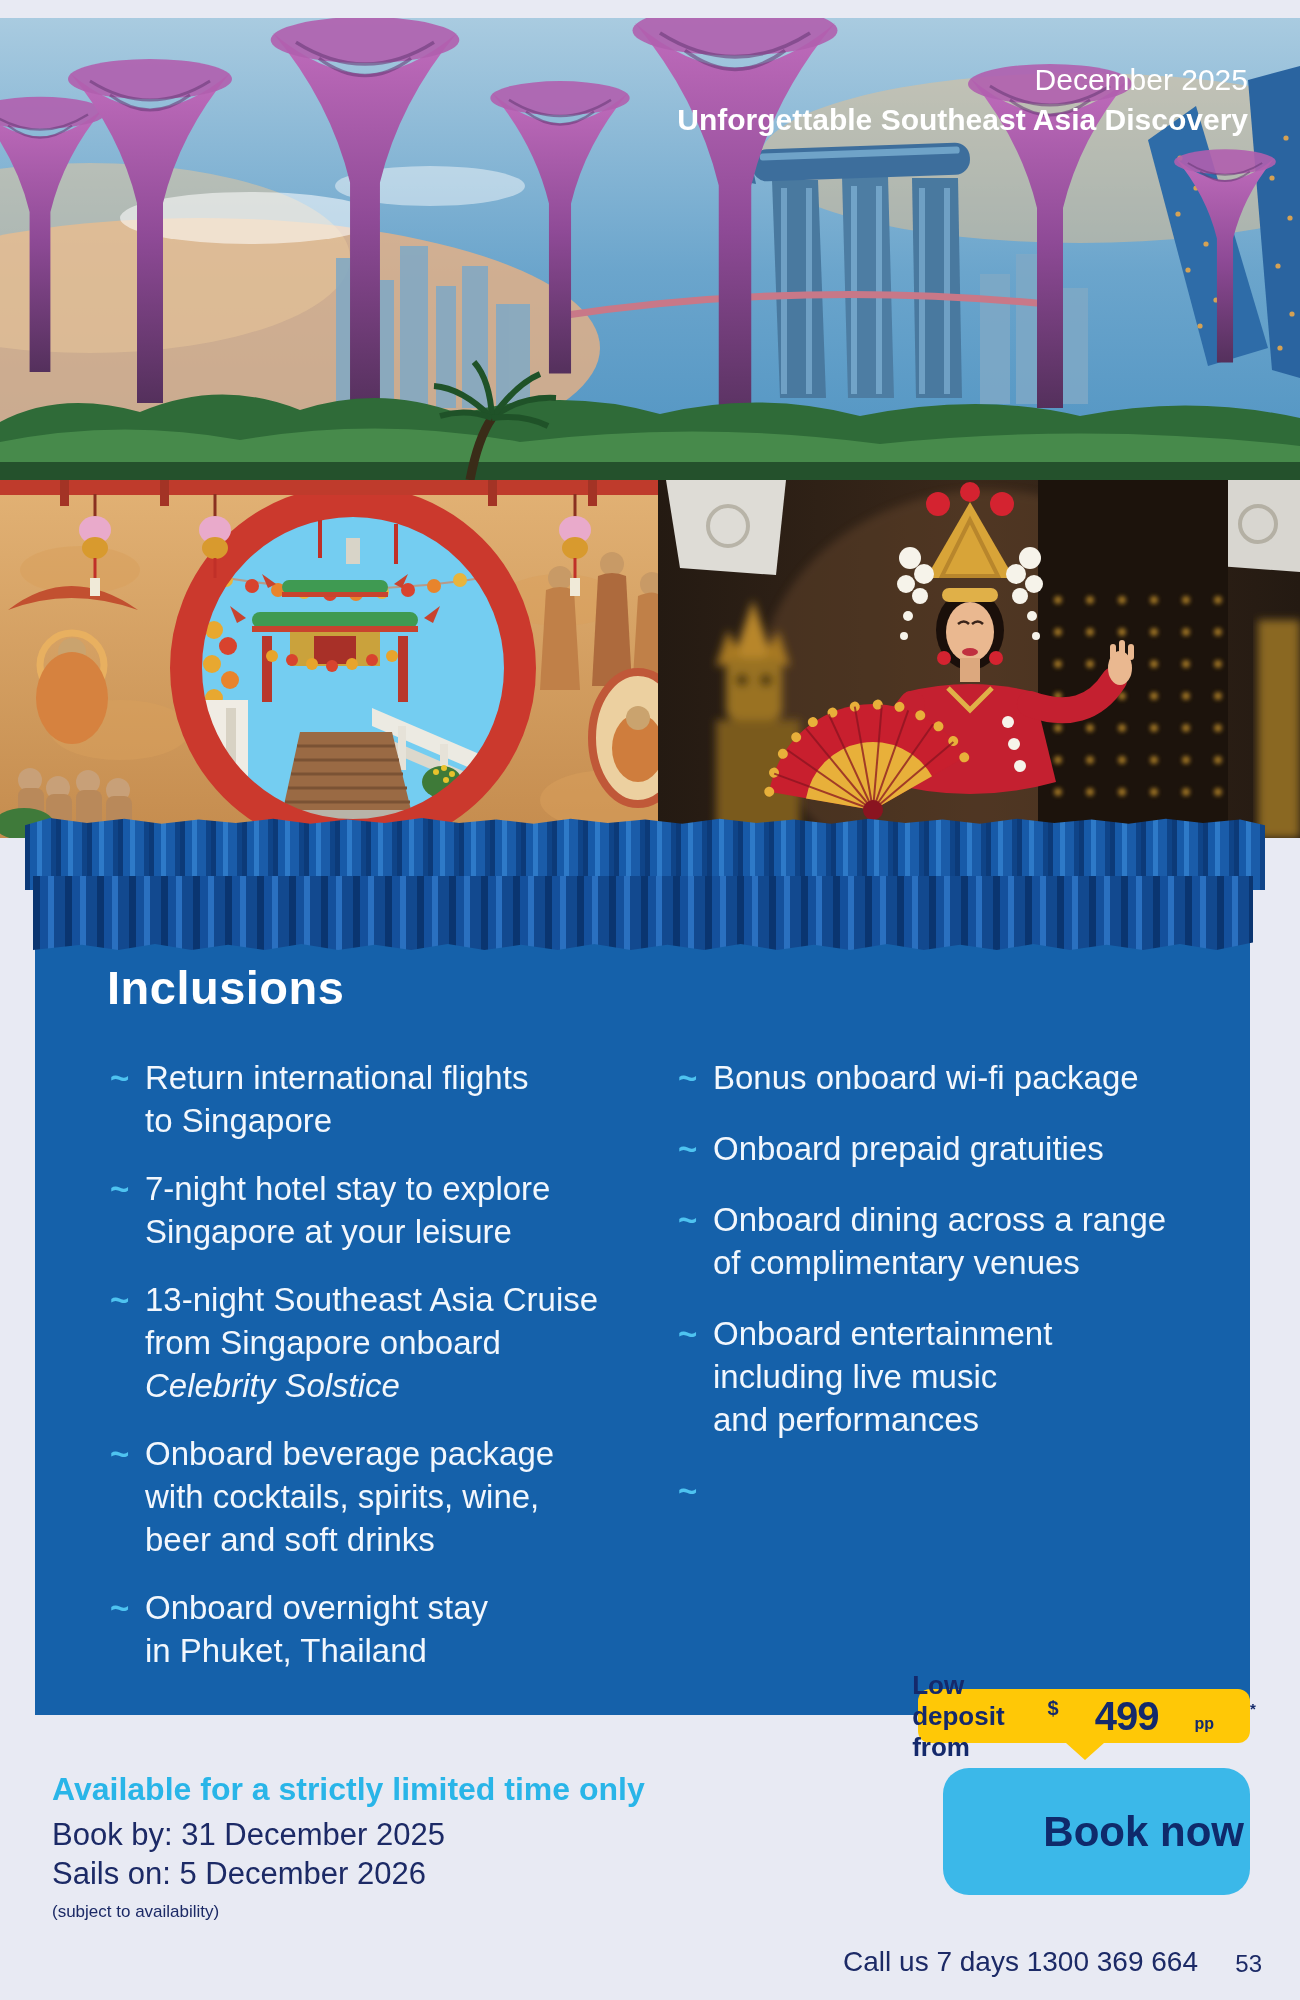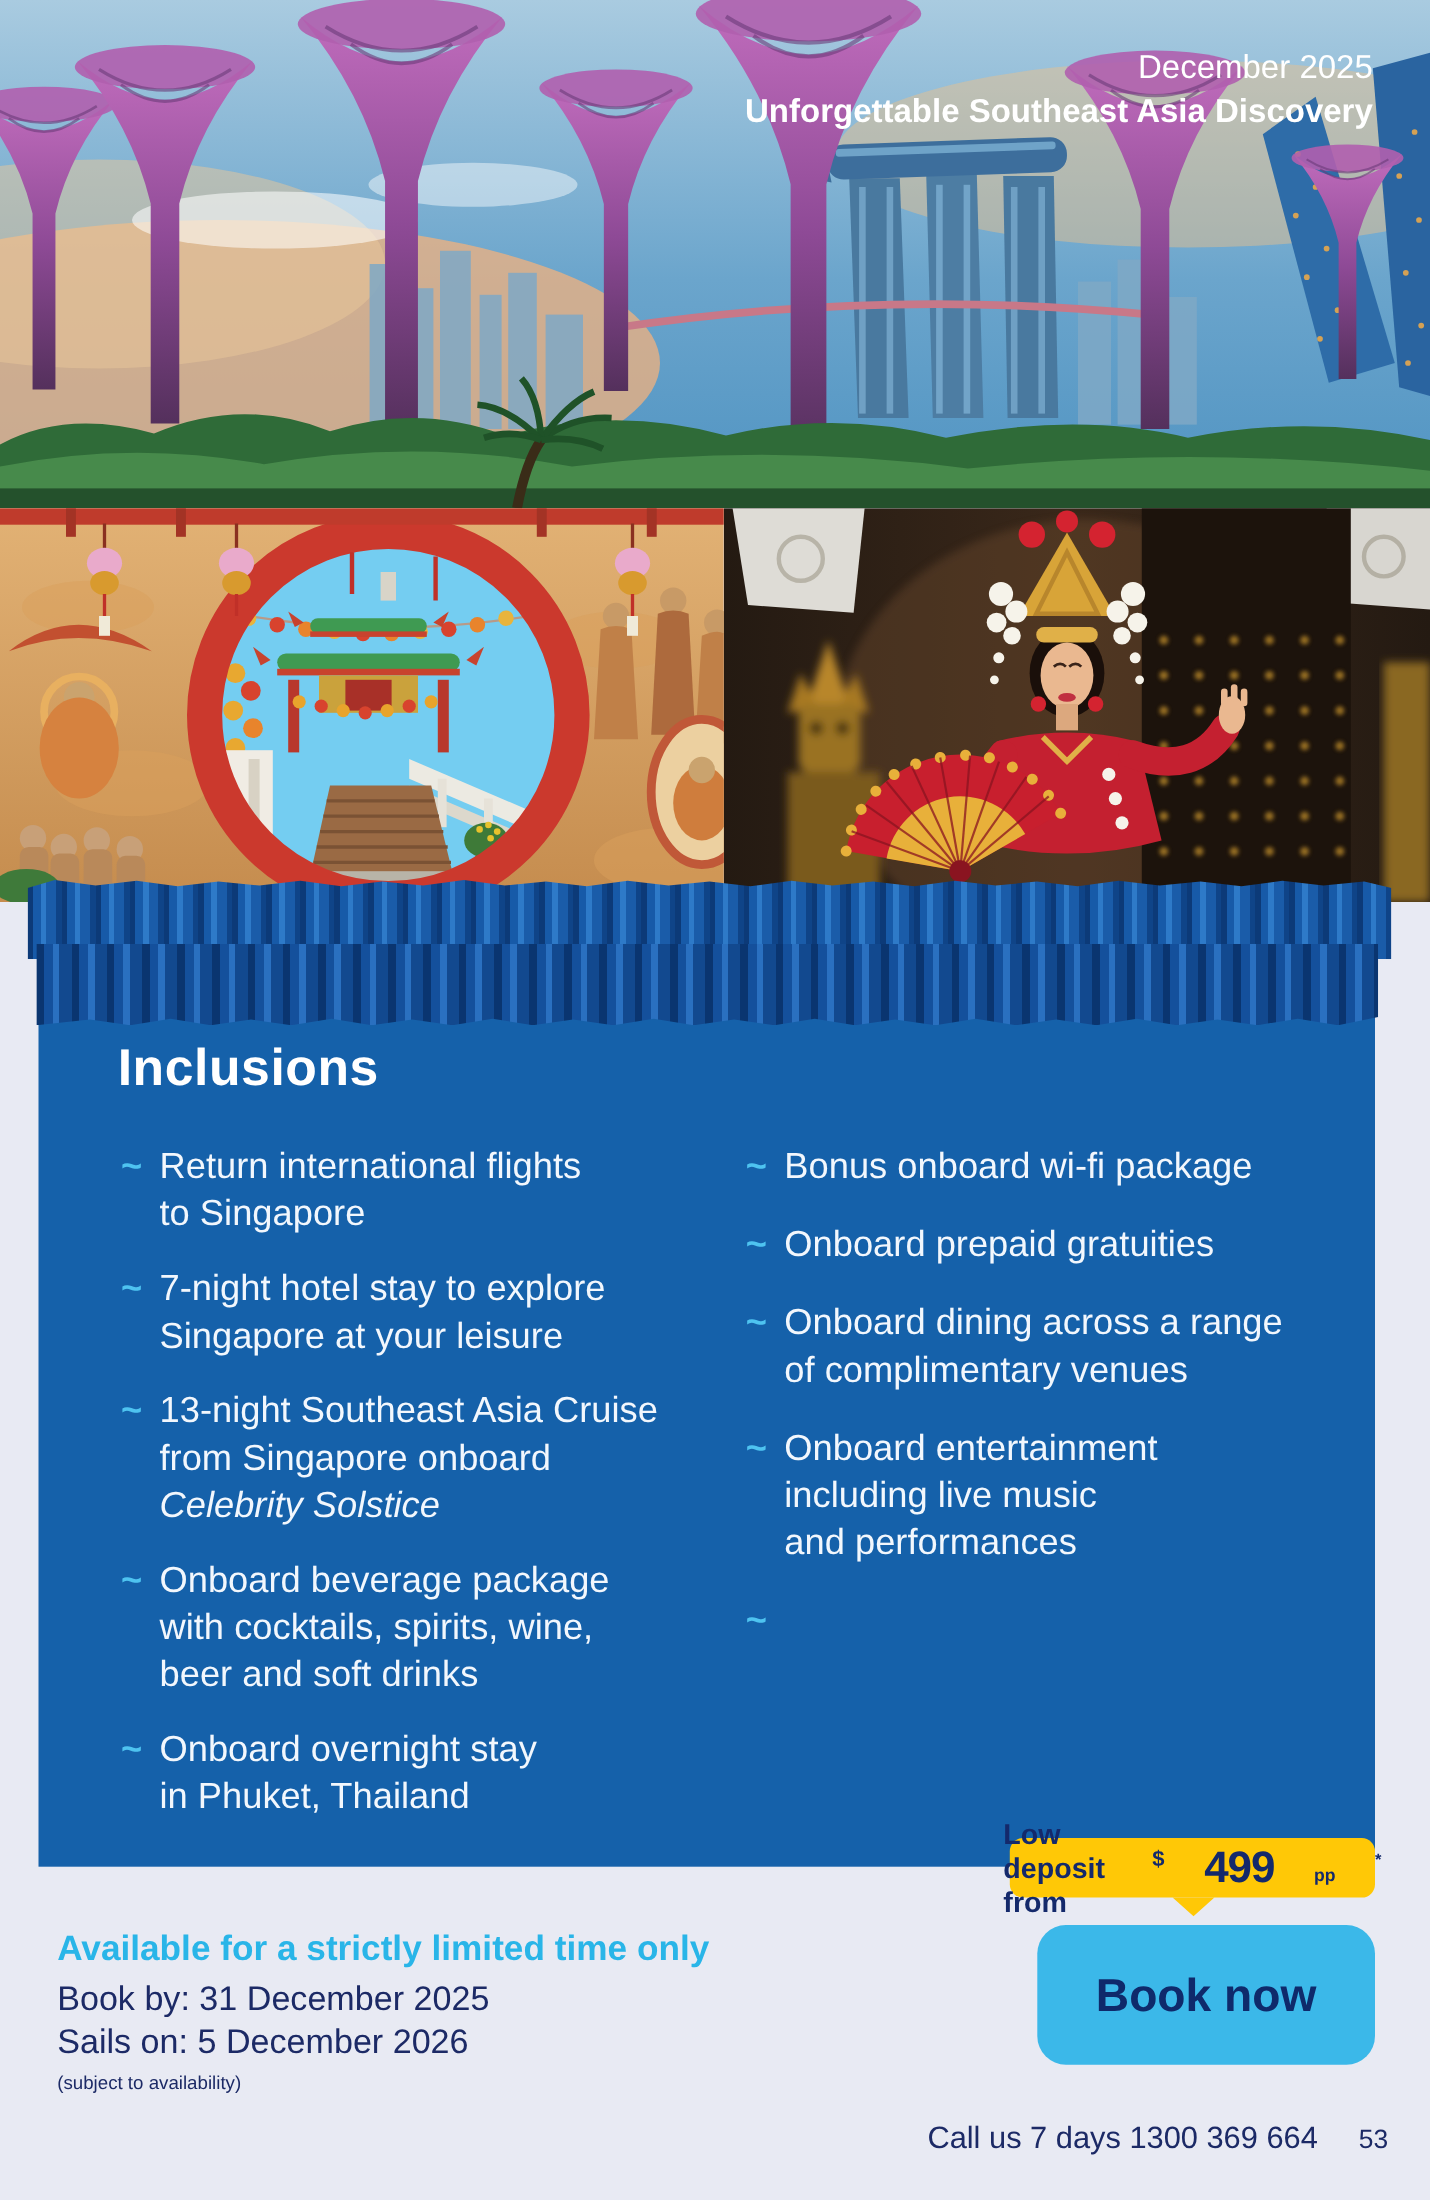--- a/index.html
+++ b/index.html
@@ -1,17 +1,17 @@
 <!DOCTYPE html>
 <html><head>
 <meta charset="utf-8">
 <style>
   html,body{margin:0;padding:0;}
   body{width:1300px;height:2000px;background:#e8eaf3;font-family:"Liberation Sans",sans-serif;position:relative;overflow:hidden;}
-  .page{position:absolute;inset:0;width:1300px;height:1800px;}
+  .page{position:absolute;inset:0;width:1300px;height:1800px;margin-top:18px;}
 
   
   .hero{position:absolute;left:0;top:0;width:1300px;height:462px;}
   .photo-left{position:absolute;left:0;top:462px;width:658px;height:358px;}
   .photo-right{position:absolute;left:658px;top:462px;width:642px;height:358px;}
   svg{display:block;}
 
   
   .hdr{position:absolute;top:42px;right:52px;text-align:right;color:#ffffff;line-height:40px;}
   .hdr .month{font-size:30px;font-weight:normal;}
@@ -48,21 +48,21 @@
   .dep-amt{font-size:40px;font-weight:bold;letter-spacing:-1px;}
   .dep-unit{font-size:16px;font-weight:bold;position:relative;top:8px;}
   .dep-note{font-size:15px;font-weight:bold;position:relative;top:-8px;}
 
   .limited-heading{position:absolute;left:52px;top:1753px;font-size:32px;font-weight:bold;color:#29b5e8;}
   .book-by{position:absolute;left:52px;top:1799px;font-size:31px;color:#1c2a66;}
   .sails-on{position:absolute;left:52px;top:1838px;font-size:31px;color:#1c2a66;}
   .subject-note{position:absolute;left:52px;top:1884px;font-size:17px;color:#1c2a66;text-align:right;}
 
   .book-btn{position:absolute;left:943px;top:1750px;width:307px;height:127px;background:#3bb8e9;border:none;border-radius:26px;
-    font-family:"Liberation Sans",sans-serif;font-size:42px;font-weight:bold;color:#0f2a6b;cursor:pointer;}
+    font-family:"Liberation Sans",sans-serif;font-size:42px;font-weight:bold;color:#0f2a6b;cursor:pointer;text-align:right;}
 
   
   .call-line{position:absolute;right:102px;top:1928px;font-size:28px;color:#1c2a66;}
   .call-line .phone{font-weight:normal;}
   .page-num{position:absolute;right:38px;top:1932px;font-size:24px;font-weight:normal;color:#1c2a66;}
 </style>
 </head>
 <body>
 
 <div class="page">

